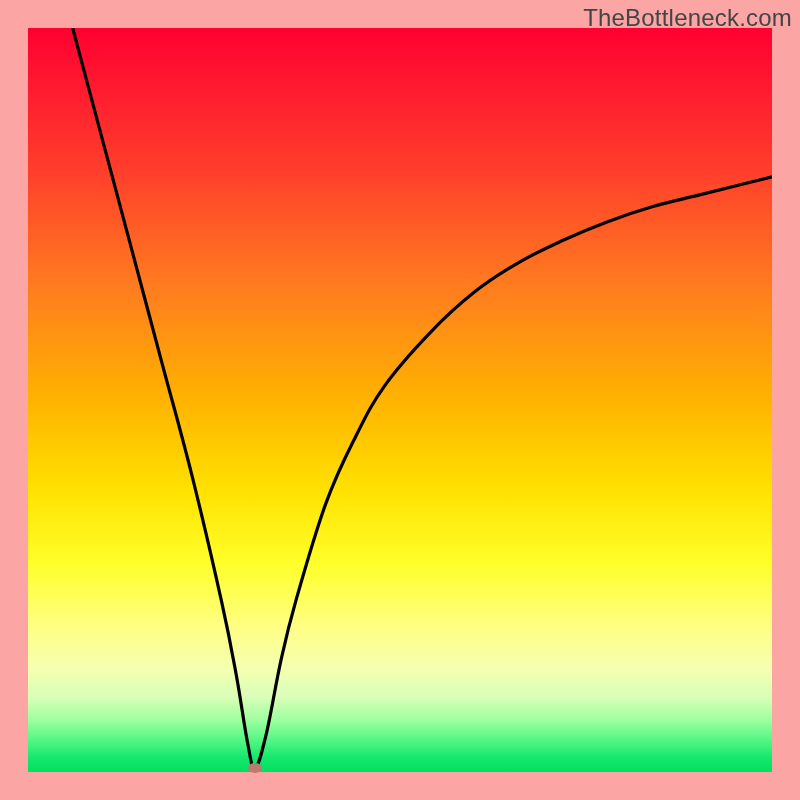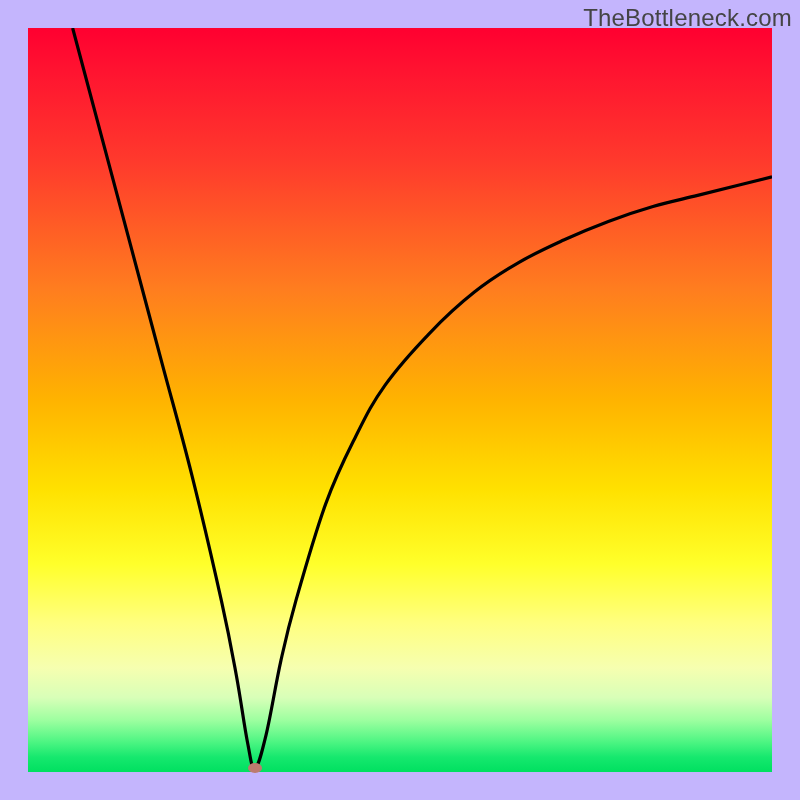--- a/index.html
+++ b/index.html
@@ -1,21 +1,21 @@
 <!DOCTYPE html>
 <html><head>
 <meta charset="utf-8">
 <style>
   * { margin: 0; padding: 0; box-sizing: border-box; }
   html, body { width: 800px; height: 800px; overflow: hidden; }
   .stage {
     position: relative;
     width: 800px;
     height: 800px;
-    background: #c4b5fd;
+    background: #fca5a5;
   }
   .plot {
     position: absolute;
     left: 28px;
     top: 28px;
     width: 744px;
     height: 744px;
     background: linear-gradient(
       to bottom,
       #ff0030 0%,

